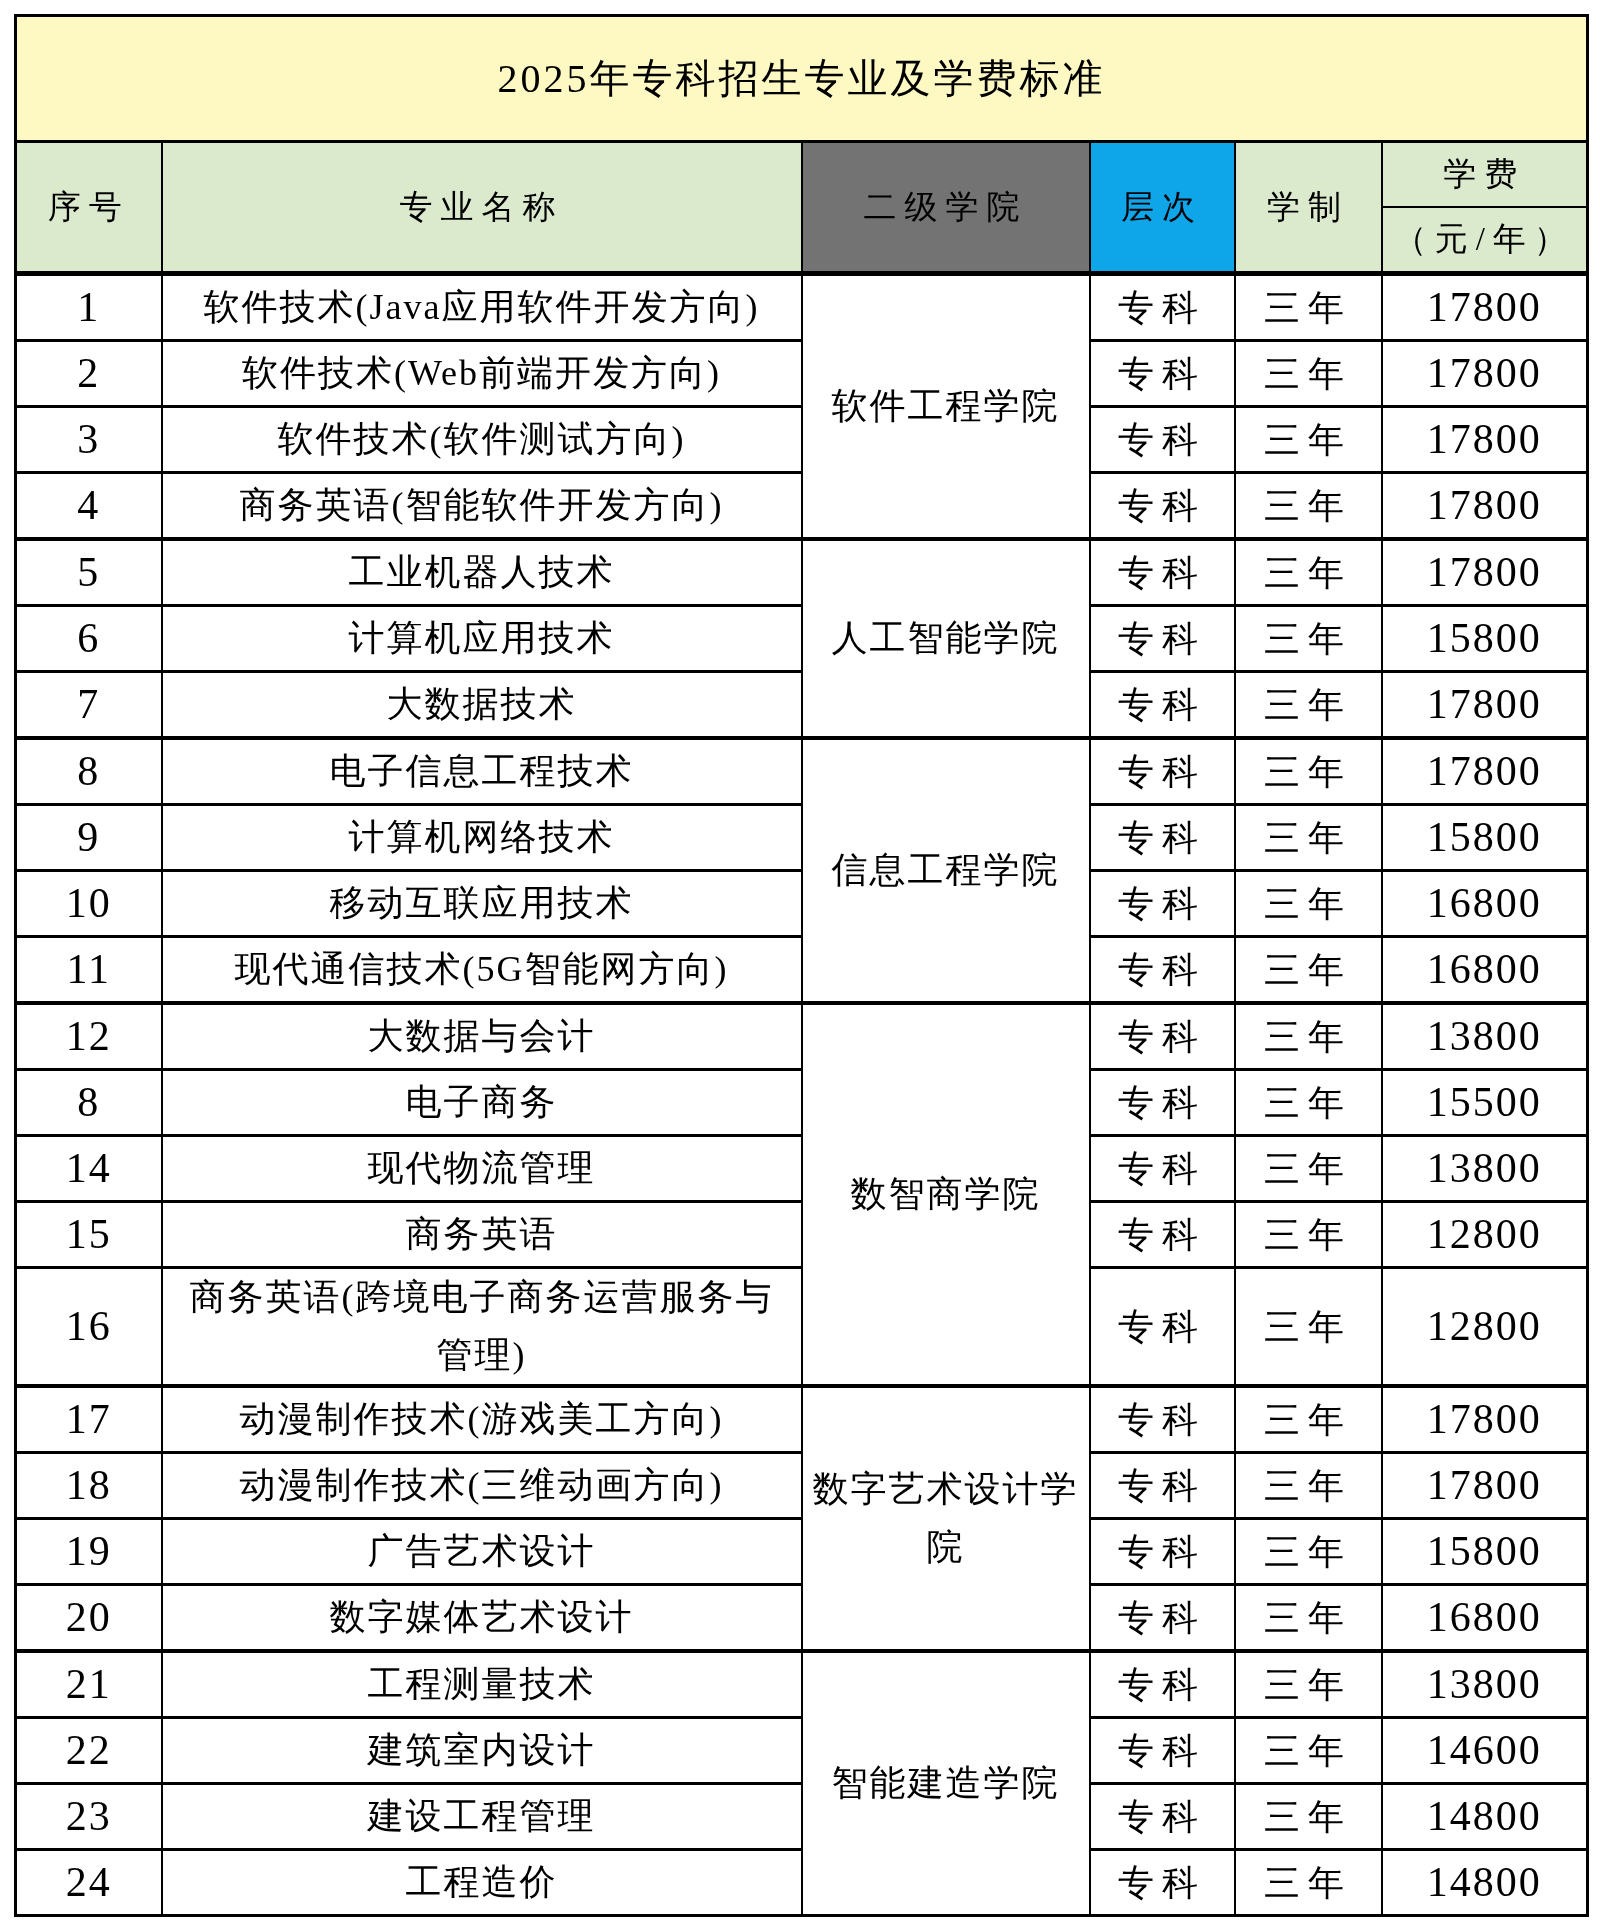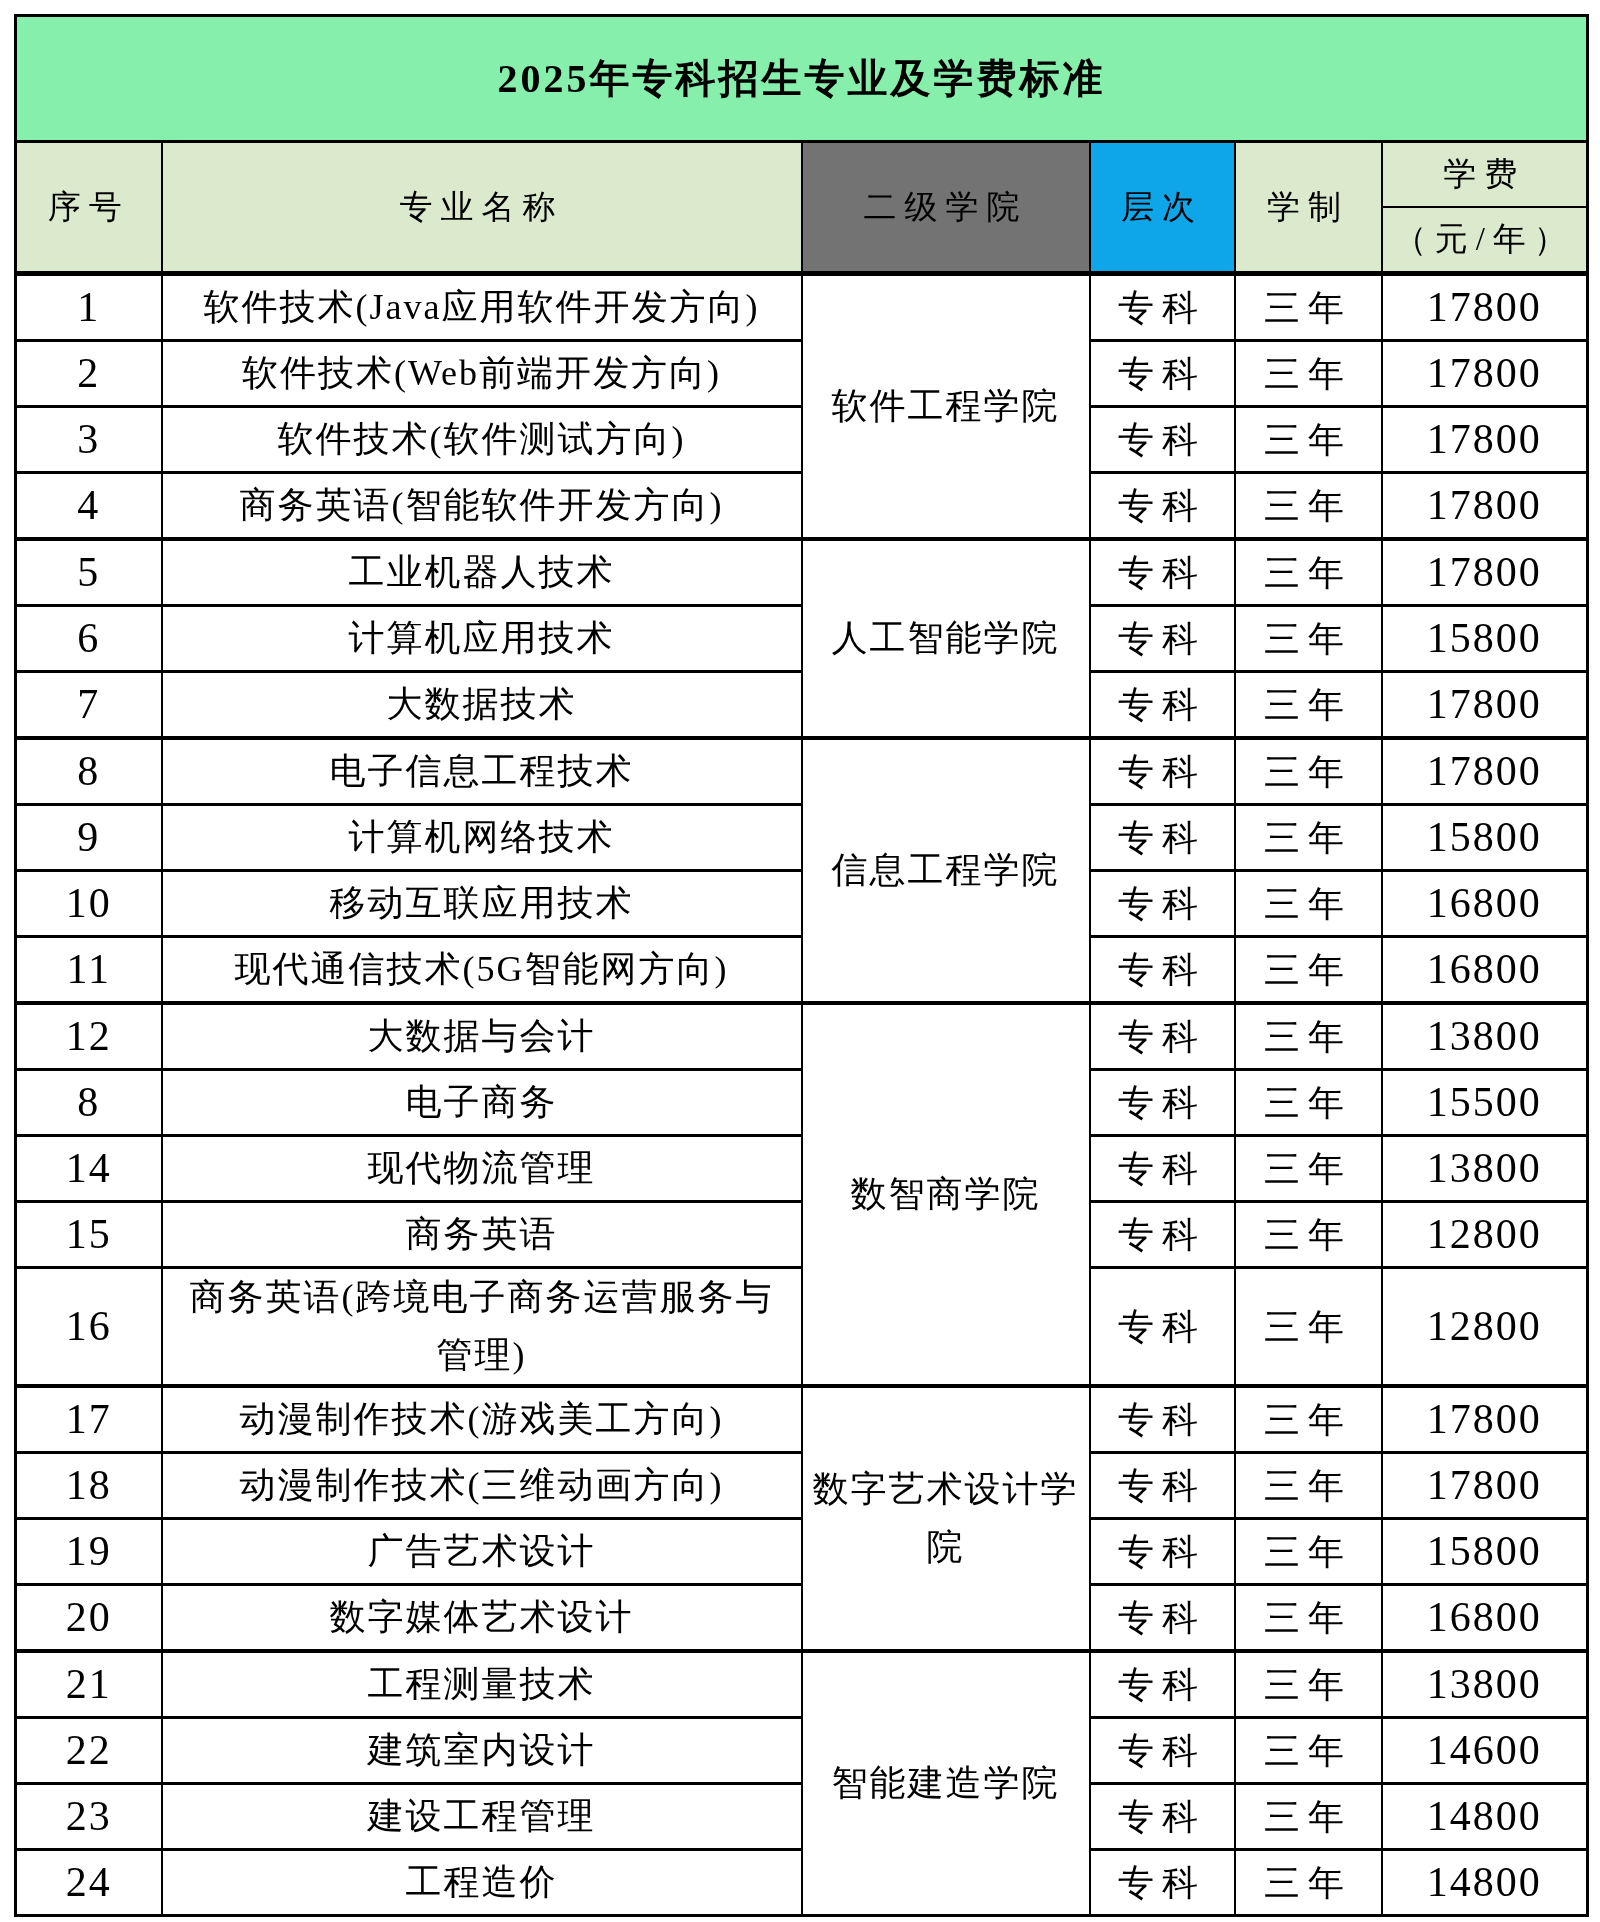--- a/index.html
+++ b/index.html
@@ -23,23 +23,23 @@
     border-right-width: 2px;
     text-align: center;
     vertical-align: middle;
     padding: 0;
     font-weight: normal;
     overflow: hidden;
   }
   .title-cell {
     height: 123px;
     font-size: 40px;
-    font-weight: bold;
+    font-weight: normal;
     letter-spacing: 3px;
-    background: #86efac;
+    background: #fef9c3;
   }
   .header-row th {
     height: 128px;
     font-size: 33px;
     letter-spacing: 8px;
     border-bottom-width: 5px;
   }
   .fee-th { padding: 0; letter-spacing: 4px; }
   .fee-th .half {
     height: 63px;

